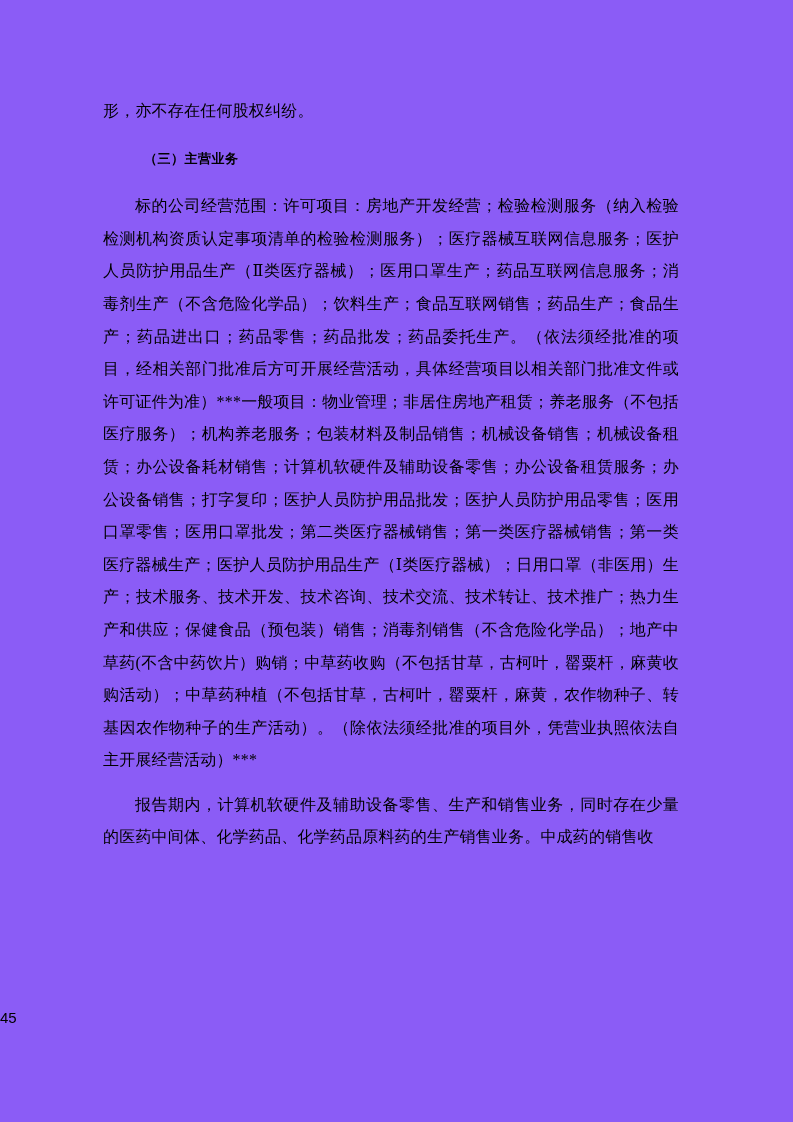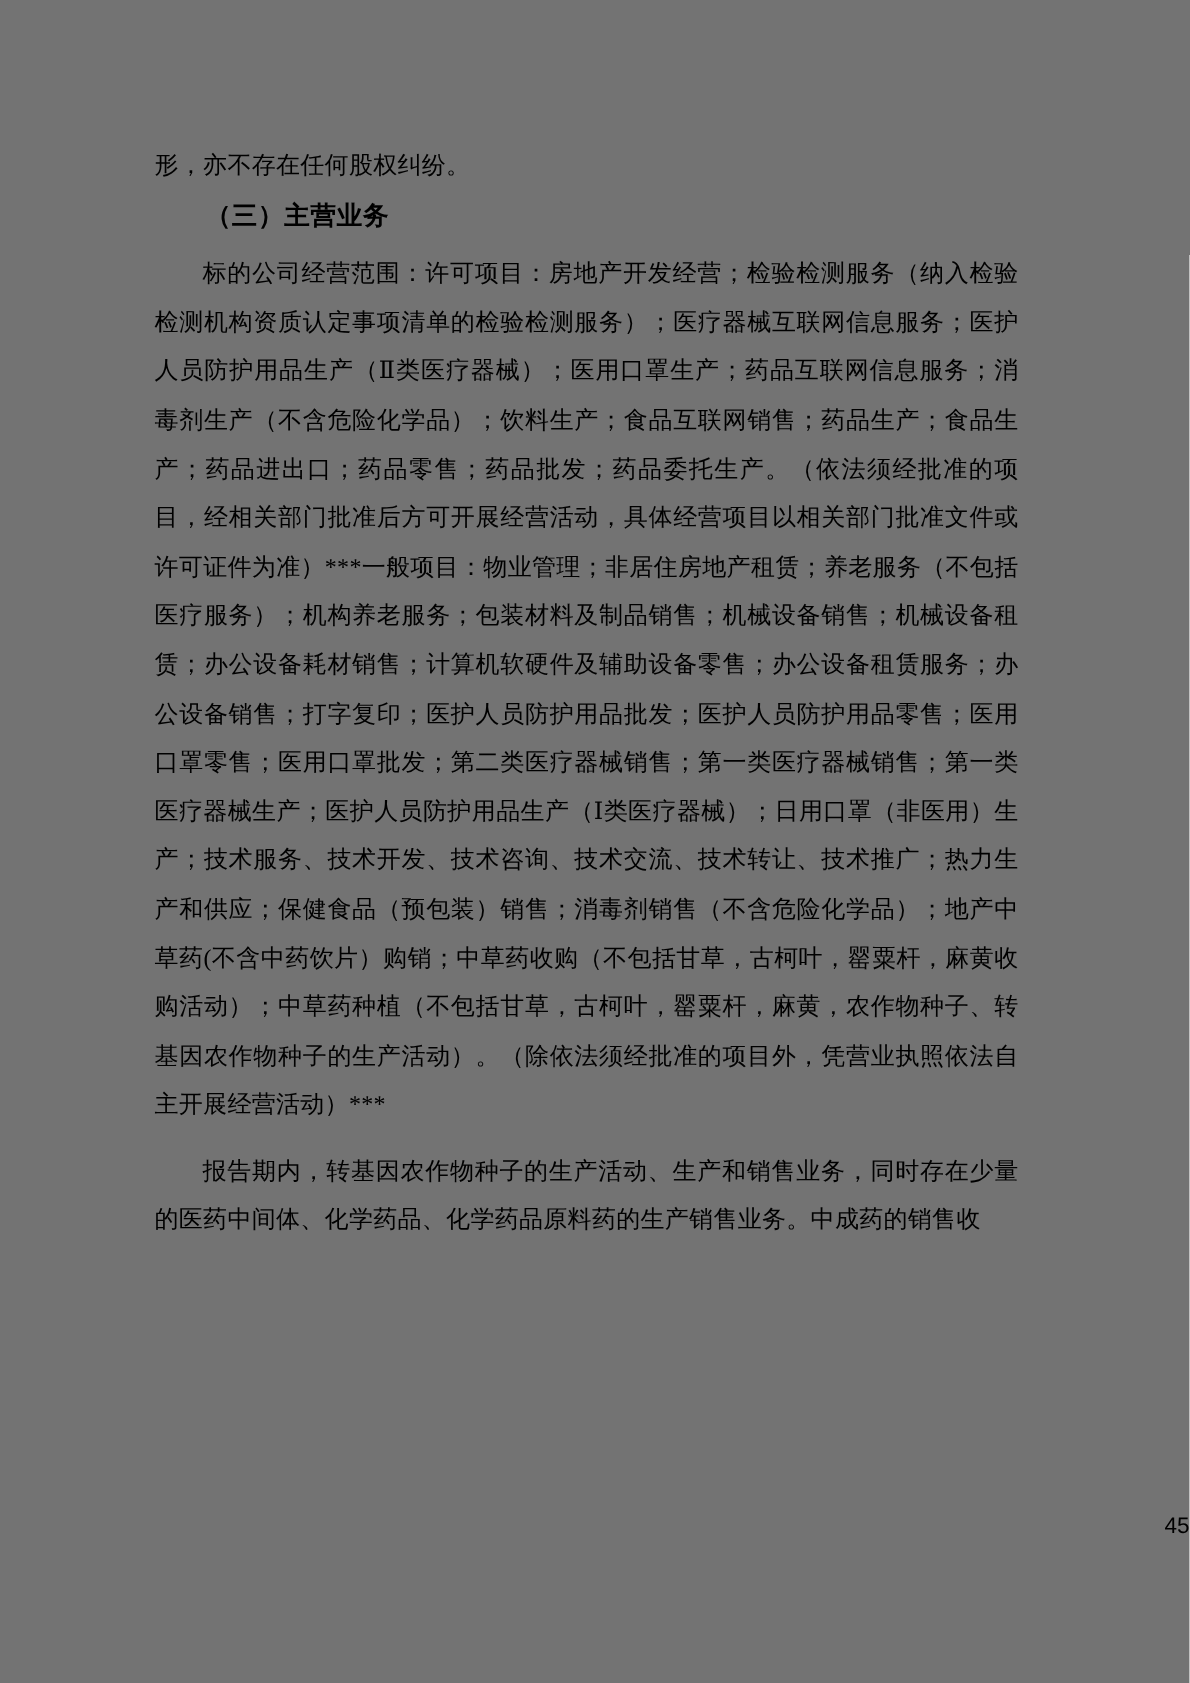--- a/index.html
+++ b/index.html
@@ -4,21 +4,21 @@
 <style>
   html, body {
     margin: 0;
     padding: 0;
     background: #ffffff;
   }
   .doc-page {
     position: relative;
     width: 793px;
     height: 1122px;
-    background: #737373;
+    background: #8b5cf6;
     color: #000000;
     font-family: "Liberation Serif", "DejaVu Serif", serif;
     overflow: hidden;
   }
   .text-block {
     position: absolute;
     left: 103px;
     top: 95px;
     width: 576px;
   }
@@ -31,43 +31,43 @@
     text-indent: 2em;
     letter-spacing: 0.2px;
   }
   .body-para.no-indent {
     text-indent: 0;
   }
   .para-conclusion { margin-top: 17px; }
   .para-scope      { margin-top: 7px;  }
   .para-report     { margin-top: 12px; }
   .section-heading {
-    margin: 0;
+    margin: 15px;
     font-family: "Liberation Sans", "DejaVu Sans", sans-serif;
     font-weight: bold;
-    font-size: 17px;
+    font-size: 13px;
     line-height: 32.6px;
     text-indent: 2em;
     letter-spacing: 0.5px;
   }
   .page-number {
     position: absolute;
     left: 0;
     right: 0;
     top: 1008px;
-    text-align: right;
+    text-align: left;
     font-size: 15px;
     line-height: 20px;
     font-family: "Liberation Sans", "DejaVu Sans", sans-serif;
   }
 </style>
 </head>
 <body>
 
 <div class="doc-page">
   <div class="text-block">
     <p class="body-para no-indent">形，亦不存在任何股权纠纷。</p>
     <h3 class="section-heading">（三）主营业务</h3>
     <p class="body-para para-scope">标的公司经营范围：许可项目：房地产开发经营；检验检测服务（纳入检验检测机构资质认定事项清单的检验检测服务）；医疗器械互联网信息服务；医护人员防护用品生产（Ⅱ类医疗器械）；医用口罩生产；药品互联网信息服务；消毒剂生产（不含危险化学品）；饮料生产；食品互联网销售；药品生产；食品生产；药品进出口；药品零售；药品批发；药品委托生产。（依法须经批准的项目，经相关部门批准后方可开展经营活动，具体经营项目以相关部门批准文件或许可证件为准）***一般项目：物业管理；非居住房地产租赁；养老服务（不包括医疗服务）；机构养老服务；包装材料及制品销售；机械设备销售；机械设备租赁；办公设备耗材销售；计算机软硬件及辅助设备零售；办公设备租赁服务；办公设备销售；打字复印；医护人员防护用品批发；医护人员防护用品零售；医用口罩零售；医用口罩批发；第二类医疗器械销售；第一类医疗器械销售；第一类医疗器械生产；医护人员防护用品生产（Ⅰ类医疗器械）；日用口罩（非医用）生产；技术服务、技术开发、技术咨询、技术交流、技术转让、技术推广；热力生产和供应；保健食品（预包装）销售；消毒剂销售（不含危险化学品）；地产中草药(不含中药饮片）购销；中草药收购（不包括甘草，古柯叶，罂粟杆，麻黄收购活动）；中草药种植（不包括甘草，古柯叶，罂粟杆，麻黄，农作物种子、转基因农作物种子的生产活动）。（除依法须经批准的项目外，凭营业执照依法自主开展经营活动）***</p>
-    <p class="body-para para-report">报告期内，转基因农作物种子的生产活动、生产和销售业务，同时存在少量的医药中间体、化学药品、化学药品原料药的生产销售业务。中成药的销售收</p>
+    <p class="body-para para-report">报告期内，计算机软硬件及辅助设备零售、生产和销售业务，同时存在少量的医药中间体、化学药品、化学药品原料药的生产销售业务。中成药的销售收</p>
   </div>
   <div class="page-number">45</div>
 </div>
 
 </body></html>

